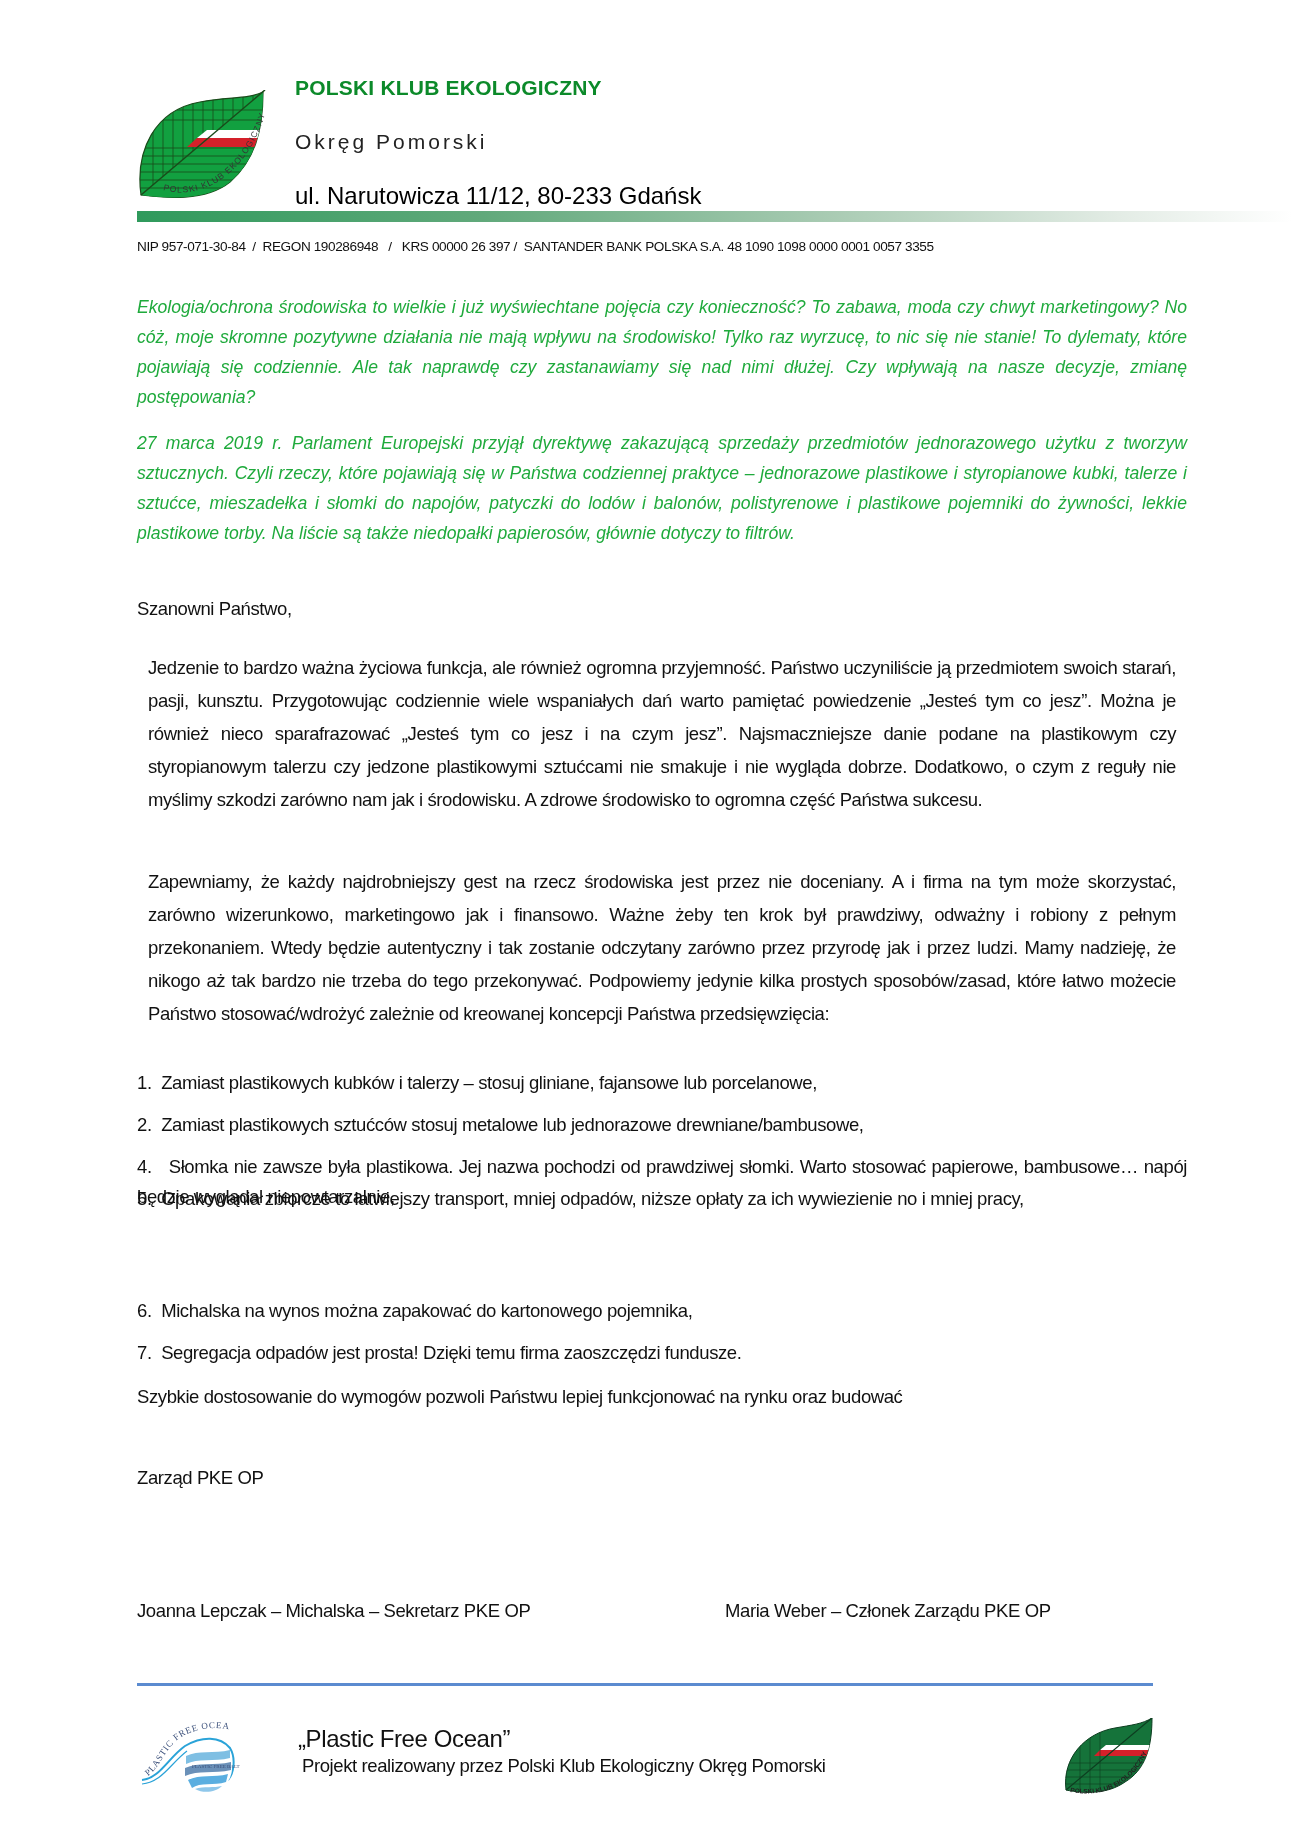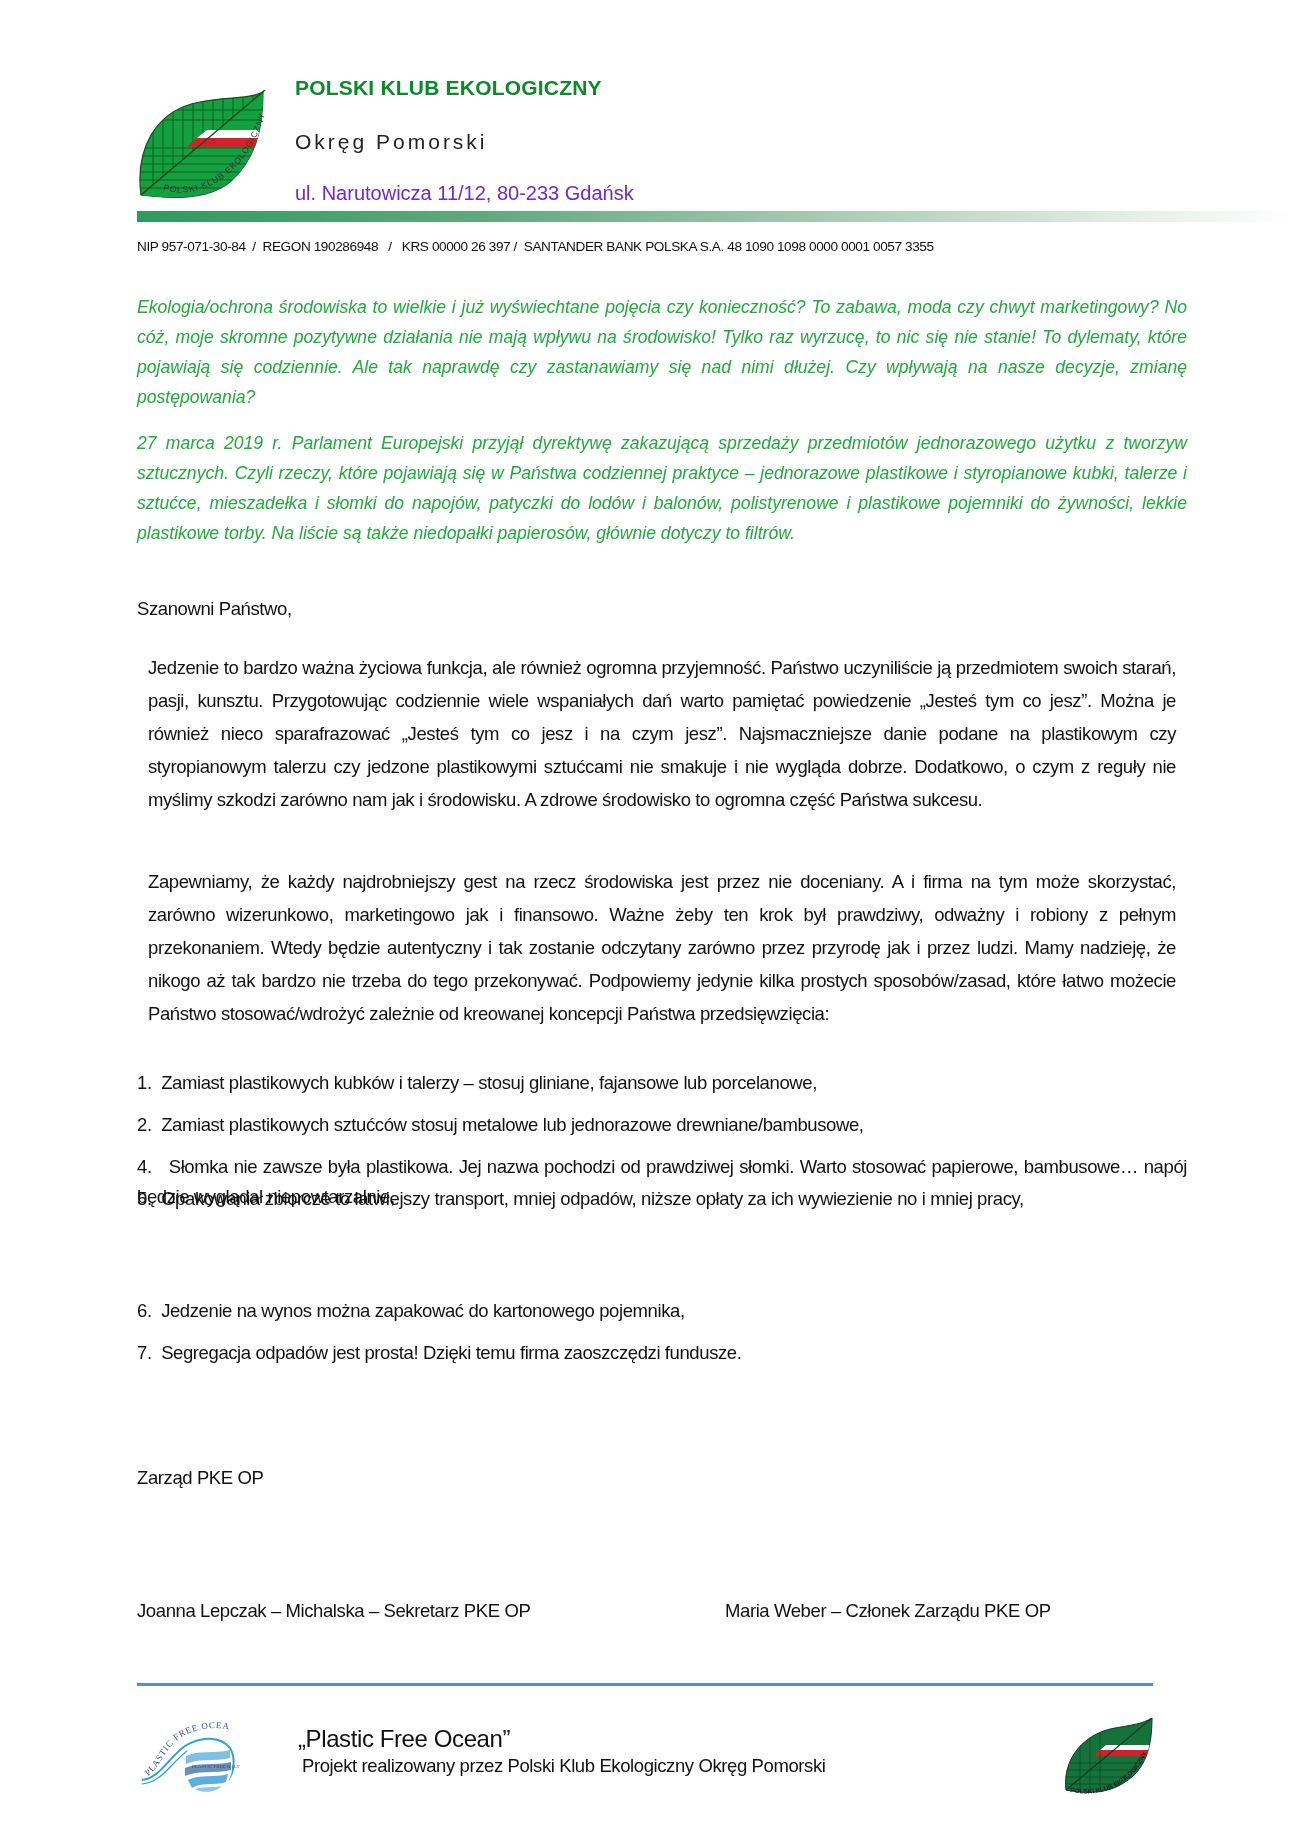--- a/index.html
+++ b/index.html
@@ -1,21 +1,21 @@
 <!DOCTYPE html>
 <html><head>
 <meta charset="utf-8">
 <style>
   html, body { margin:0; padding:0; background:#ffffff; }
   body { width:1292px; height:1831px; position:relative; overflow:hidden; font-family:"Liberation Sans", sans-serif; }
   .abs { position:absolute; }
   .logo-top { left:135px; top:90px; width:150px; height:112px; }
   .org-title { left:295px; top:76px; font-family:"Liberation Sans", sans-serif; font-weight:bold; font-size:21px; color:#0c8a2a; letter-spacing:0.2px; }
   .org-sub { left:295px; top:130px; font-size:21px; color:#222; letter-spacing:3px; }
-  .org-addr { left:295px; top:182px; font-size:20px; color:#6d28d9; }
+  .org-addr { left:295px; top:182px; font-size:24px; color:#000000; }
   .grad-bar { left:137px; top:211px; width:1155px; height:11px; background:linear-gradient(to right,#2f9a5c 0%,#61a97b 30%,#a9cbb3 60%,#e3ece5 85%,#ffffff 100%); }
   .reg-line { left:137px; top:239px; font-family:"Liberation Sans", sans-serif; font-size:13.6px; color:#111; white-space:pre; letter-spacing:-0.1px; }
   .body-col { left:137px; width:1050px; }
   .green { color:#1faa3c; font-style:italic; font-size:17.6px; line-height:30px; text-align:justify; font-family:"Liberation Sans Narrow","Liberation Sans", sans-serif; }
   .green p { margin:0; }
   .para1 { top:292px; }
   .para2 { top:428px; }
   .black { color:#111; font-size:18.5px; line-height:33px; text-align:justify; font-family:"Liberation Sans", sans-serif; }
   .black p { margin:11px; }
   .greet { top:592px; }
@@ -116,28 +116,29 @@
 <div class="abs body-col list-item li4 cond">
   <span>4.</span>&nbsp;&nbsp;
   <span>Słomka nie zawsze była plastikowa. Jej nazwa pochodzi od prawdziwej słomki. Warto stosować papierowe, bambusowe… napój będzie wyglądał niepowtarzalnie,</span>
 </div>
 <div class="abs body-col list-item li5 cond">
   <span>5.</span>&nbsp;
   <span>Opakowania zbiorcze to łatwiejszy transport, mniej odpadów, niższe opłaty za ich wywiezienie no i mniej pracy,</span>
 </div>
 <div class="abs body-col list-item li6 cond">
   <span>6.</span>&nbsp;
-  <span>Jedzenie na wynos można zapakować do kartonowego pojemnika,</span>
+  <span>Michalska na wynos można zapakować do kartonowego pojemnika,</span>
 </div>
 <div class="abs body-col list-item li7 cond">
   <span>7.</span>&nbsp;
   <span>Segregacja odpadów jest prosta! Dzięki temu firma zaoszczędzi fundusze.</span>
 </div>
 
 <div class="abs body-col black closing cond">
+  <div>Szybkie dostosowanie do wymogów pozwoli Państwu lepiej funkcjonować na rynku oraz budować</div>
 </div>
 <div class="abs body-col black sig-board cond">Zarząd PKE OP</div>
 
 <div class="abs sig1 cond">Joanna Lepczak – Michalska – Sekretarz PKE OP</div>
 <div class="abs sig2 cond">Maria Weber – Członek Zarządu PKE OP</div>
 
 <div class="abs blue-line"></div>
 
 <div class="abs pfo-logo">
   <svg width="100" height="78" viewBox="0 0 100 78">

